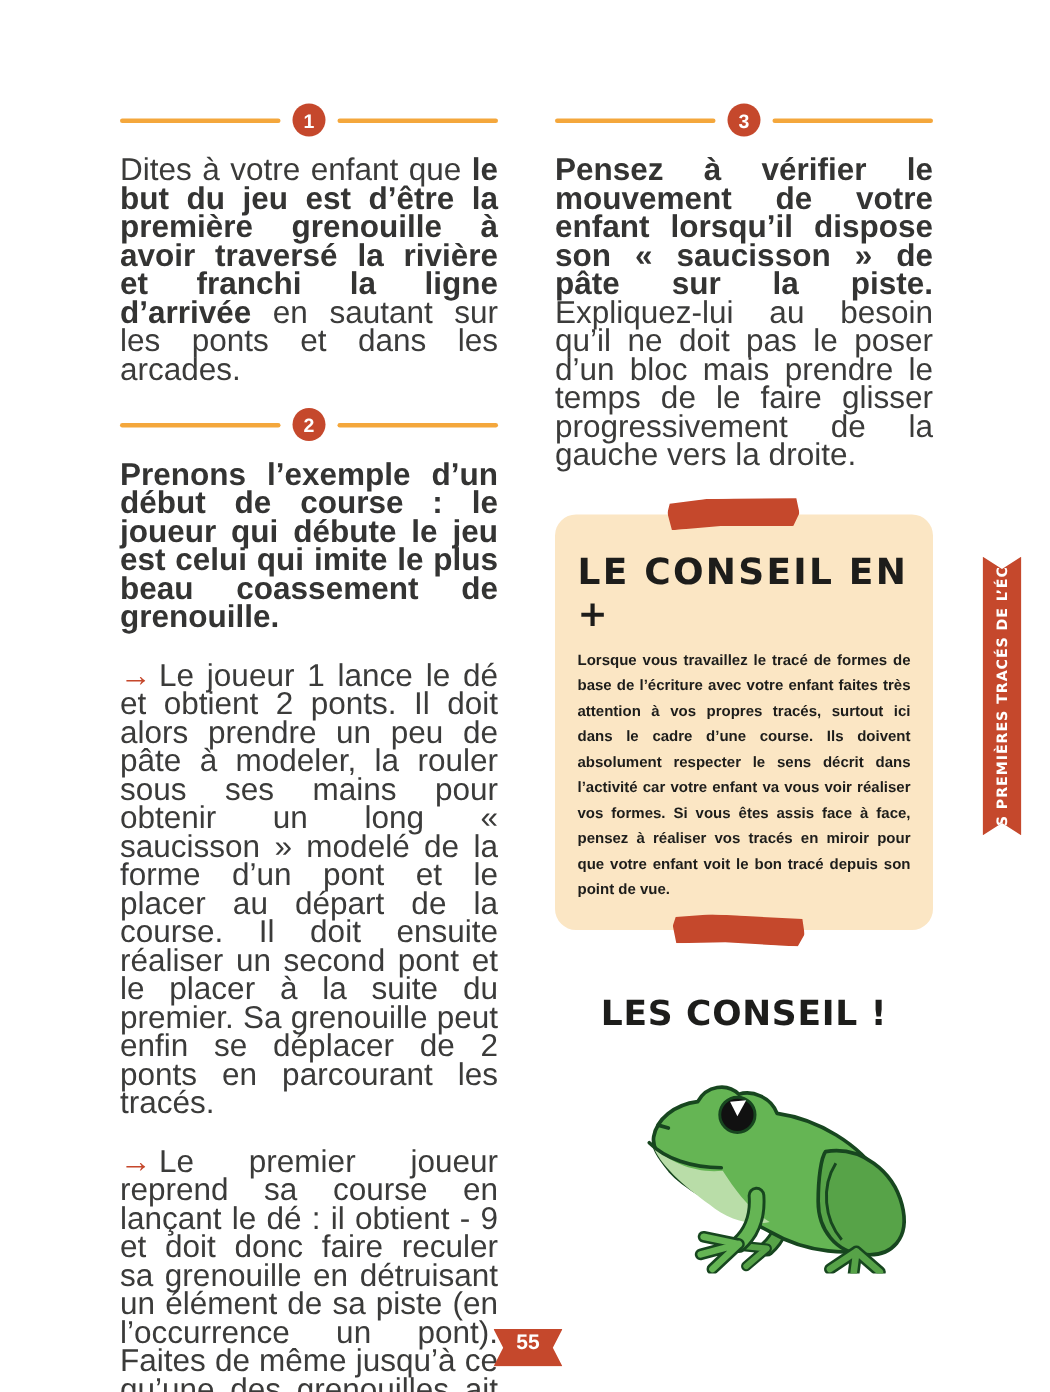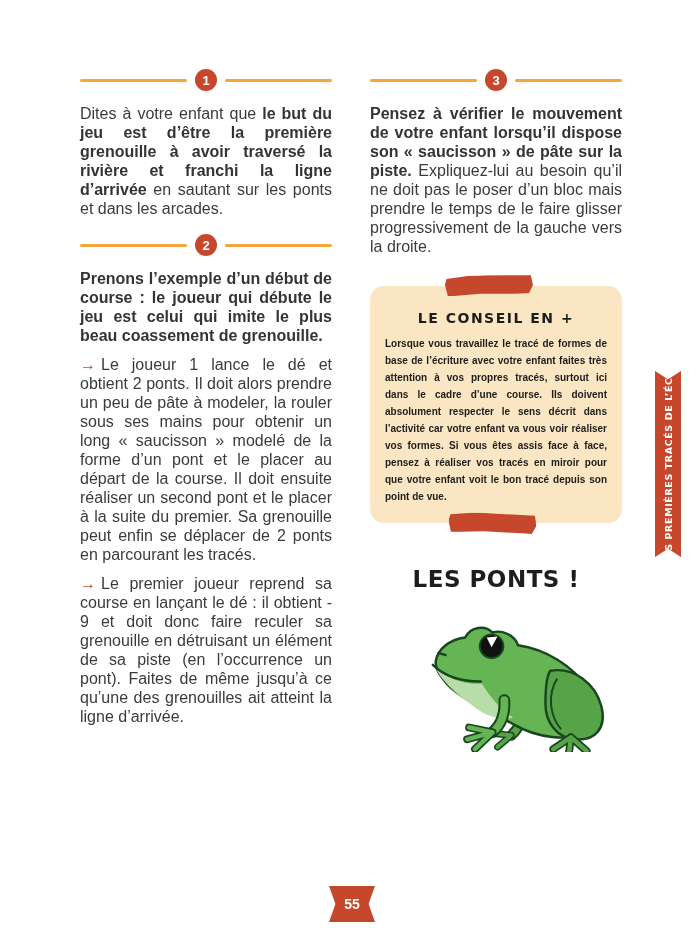--- a/index.html
+++ b/index.html
@@ -13,39 +13,39 @@
 
   
   .divider{display:flex;align-items:center;gap:8px;height:22px;}
   .divider .line{flex:1;height:3px;background:#f4a73c;border-radius:2px;}
   .num-circle{
     width:22px;height:22px;border-radius:50%;background:#c5482c;color:#fff;
     font-size:13px;font-weight:bold;display:flex;align-items:center;justify-content:center;
     flex:0 0 auto;
   }
 
-  p.body{font-size:16px;line-height:19px;text-align:justify;margin:13px 0 0 0;}
+  p.body{font-size:21px;line-height:19px;text-align:justify;margin:13px 0 0 0;}
   p.body b{color:#343433;}
-  p.bullet{margin-top:10px;}
+  p.bullet{margin-top:20px;}
   .arrow{color:#c5482c;font-weight:bold;margin-right:5px;}
   .divider.second{margin-top:16px;}
 
   
   .conseil{
     position:relative;margin-top:30px;background:#fbe6c4;border-radius:14px;
     padding:24px 15px 18px 15px;
   }
   .tape{
     position:absolute;width:88px;height:20px;background:#c5482c;left:50%;
     clip-path:polygon(2% 12%,30% 0,98% 8%,100% 58%,95% 100%,40% 92%,3% 100%,0 42%);
   }
   .tape.top{top:-11px;transform:translateX(-58%) rotate(-2deg);}
   .tape.bottom{bottom:-10px;transform:translateX(-54%) rotate(1.5deg);}
   .conseil-title{
-    text-align:center;font-size:14px;font-weight:bold;letter-spacing:1.5px;
+    text-align:left;font-size:24px;font-weight:bold;letter-spacing:1.5px;
     color:#1d1d1b;margin:0 0 9px 0;font-family:"DejaVu Sans",sans-serif;
   }
   .conseil-body{
     font-size:10px;line-height:17px;font-weight:bold;text-align:justify;
     color:#1d1d1b;margin:0;
   }
 
   
   .callout{
     margin-top:40px;text-align:center;font-family:"DejaVu Sans",sans-serif;
@@ -61,23 +61,23 @@
     display:flex;align-items:center;justify-content:center;
   }
   .side-ribbon span{
     writing-mode:vertical-rl;transform:rotate(180deg);white-space:nowrap;
     color:#fff;font-size:9.5px;font-weight:bold;letter-spacing:0.6px;
     font-family:"DejaVu Sans",sans-serif;
   }
 
   
   .page-ribbon{
-    position:absolute;left:329px;top:886px;width:46px;height:36px;background:#c5482c;
+    position:absolute;left:329px;top:886px;width:46px;height:25px;background:#c5482c;
     clip-path:polygon(0 0,100% 0,86% 50%,100% 100%,0 100%,14% 50%);
-    display:flex;align-items:center;justify-content:center;
+    display:flex;align-items:flex-start;justify-content:center;
     color:#fff;font-size:14px;font-weight:bold;
   }
 </style>
 </head>
 <body>
 
 <div class="col col-left">
 
   <div class="divider">
     <span class="line"></span>
@@ -112,21 +112,21 @@
   <p class="body"><b>Pensez à vérifier le mouvement de votre enfant lorsqu’il dispose son « saucisson » de pâte sur la piste.</b><span> Expliquez-lui au besoin qu’il ne doit pas le poser d’un bloc mais prendre le temps de le faire glisser progressivement de la gauche vers la droite.</span></p>
 
   <div class="conseil">
     <div class="tape top"></div>
     <div class="tape bottom"></div>
     <h2 class="conseil-title">LE CONSEIL EN +</h2>
     <p class="conseil-body">Lorsque vous travaillez le tracé de formes de base de l’écriture avec votre enfant faites très attention à vos propres tracés, surtout ici dans le cadre d’une course. Ils doivent absolument respecter le sens décrit dans l’activité car votre enfant va vous voir réaliser vos formes. Si vous êtes assis face à face, pensez à réaliser vos tracés en miroir pour que votre enfant voit le bon tracé depuis son point de vue.</p>
   </div>
 
   <div class="callout">
-    <div>LES PONTS !</div>
+    <div>LES CONSEIL !</div>
   </div>
 
   <div class="frog-wrap">
     <svg width="196" height="142" viewBox="0 0 200 145">
 
       <path d="M103 98 C103 112 98 122 91 128" fill="none" stroke="#17461f" stroke-width="11" stroke-linecap="round"></path>
       <path d="M103 98 C103 112 98 122 91 128" fill="none" stroke="#57a348" stroke-width="7" stroke-linecap="round"></path>
       <path d="M91 128 L72 126 M91 128 L77 140" fill="none" stroke="#17461f" stroke-width="7" stroke-linecap="round"></path>
       <path d="M91 128 L72 126 M91 128 L77 140" fill="none" stroke="#57a348" stroke-width="4" stroke-linecap="round"></path>
 

